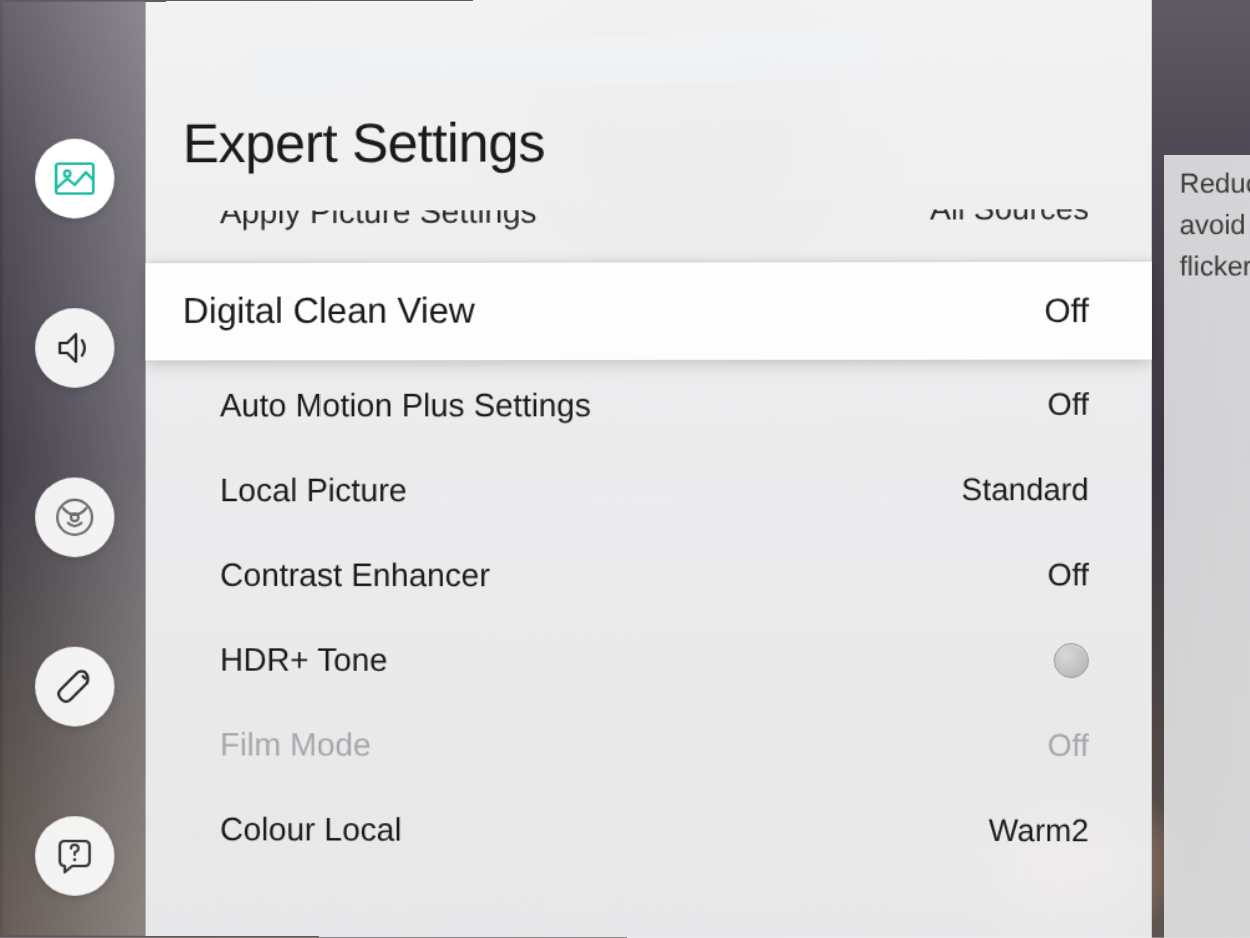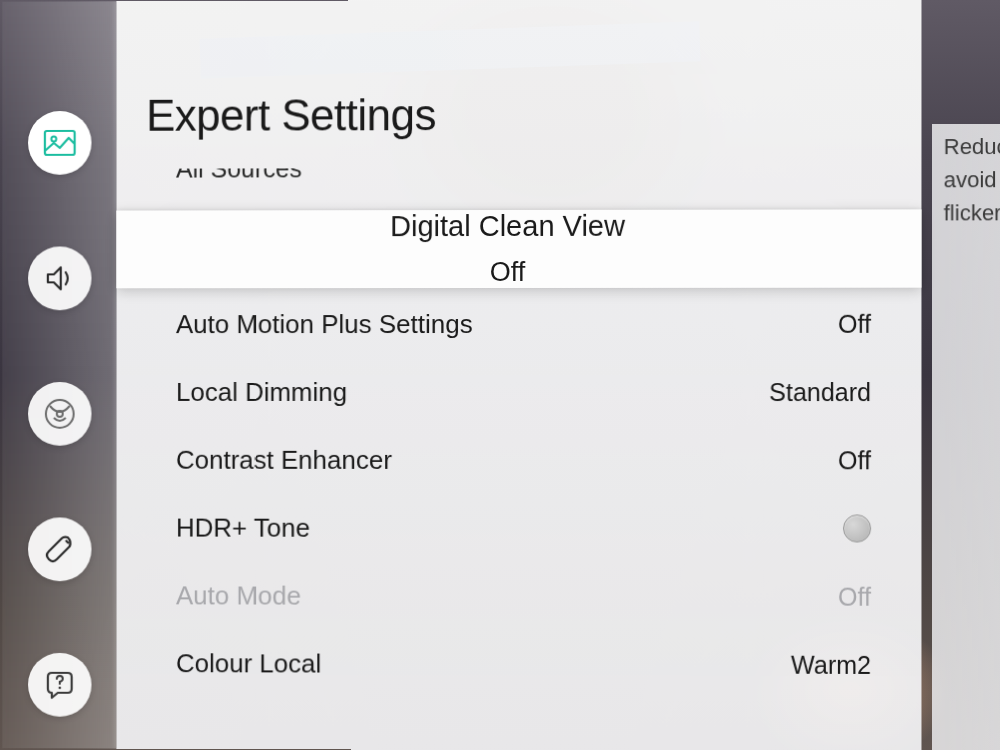--- a/index.html
+++ b/index.html
@@ -115,21 +115,20 @@
     
     .setting-row.selected {
       background: #fdfdfd;
       box-shadow: 0 3px 12px rgba(0,0,0,0.18), 0 -1px 4px rgba(0,0,0,0.08);
       padding-left: 30px;
       height: 78px;
       font-size: 29px;
       margin: 2px 0;
       position: relative;
       z-index: 2;
-      flex-direction: column;
     }
     
     .setting-row.disabled {
       color: #a8a8ac;
     }
     
     .setting-label {
       font-weight: 400;
     }
     .setting-value {
@@ -205,50 +204,51 @@
       </svg>
     </div>
   </div>
 
   <div class="settings-panel">
     <h1 class="panel-title">Expert Settings</h1>
 
     <div class="settings-list">
 
       <div class="setting-row partial-top">
+        <span class="setting-label">Apply Picture Settings</span>
         <span class="setting-value">All Sources</span>
       </div>
 
       <div class="setting-row selected">
         <span class="setting-label">Digital Clean View</span>
         <span class="setting-value">Off</span>
       </div>
 
       <div class="setting-row">
         <span class="setting-label">Auto Motion Plus Settings</span>
         <span class="setting-value">Off</span>
       </div>
 
       <div class="setting-row">
-        <span class="setting-label">Local Dimming</span>
+        <span class="setting-label">Local Picture</span>
         <span class="setting-value">Standard</span>
       </div>
 
       <div class="setting-row">
         <span class="setting-label">Contrast Enhancer</span>
         <span class="setting-value">Off</span>
       </div>
 
       <div class="setting-row">
         <span class="setting-label">HDR+ Tone</span>
         <span class="toggle-off"></span>
       </div>
 
       <div class="setting-row disabled">
-        <span class="setting-label">Auto Mode</span>
+        <span class="setting-label">Film Mode</span>
         <span class="setting-value">Off</span>
       </div>
 
       <div class="setting-row">
         <span class="setting-label">Colour Local</span>
         <span class="setting-value">Warm2</span>
       </div>
 
     </div>
   </div>

